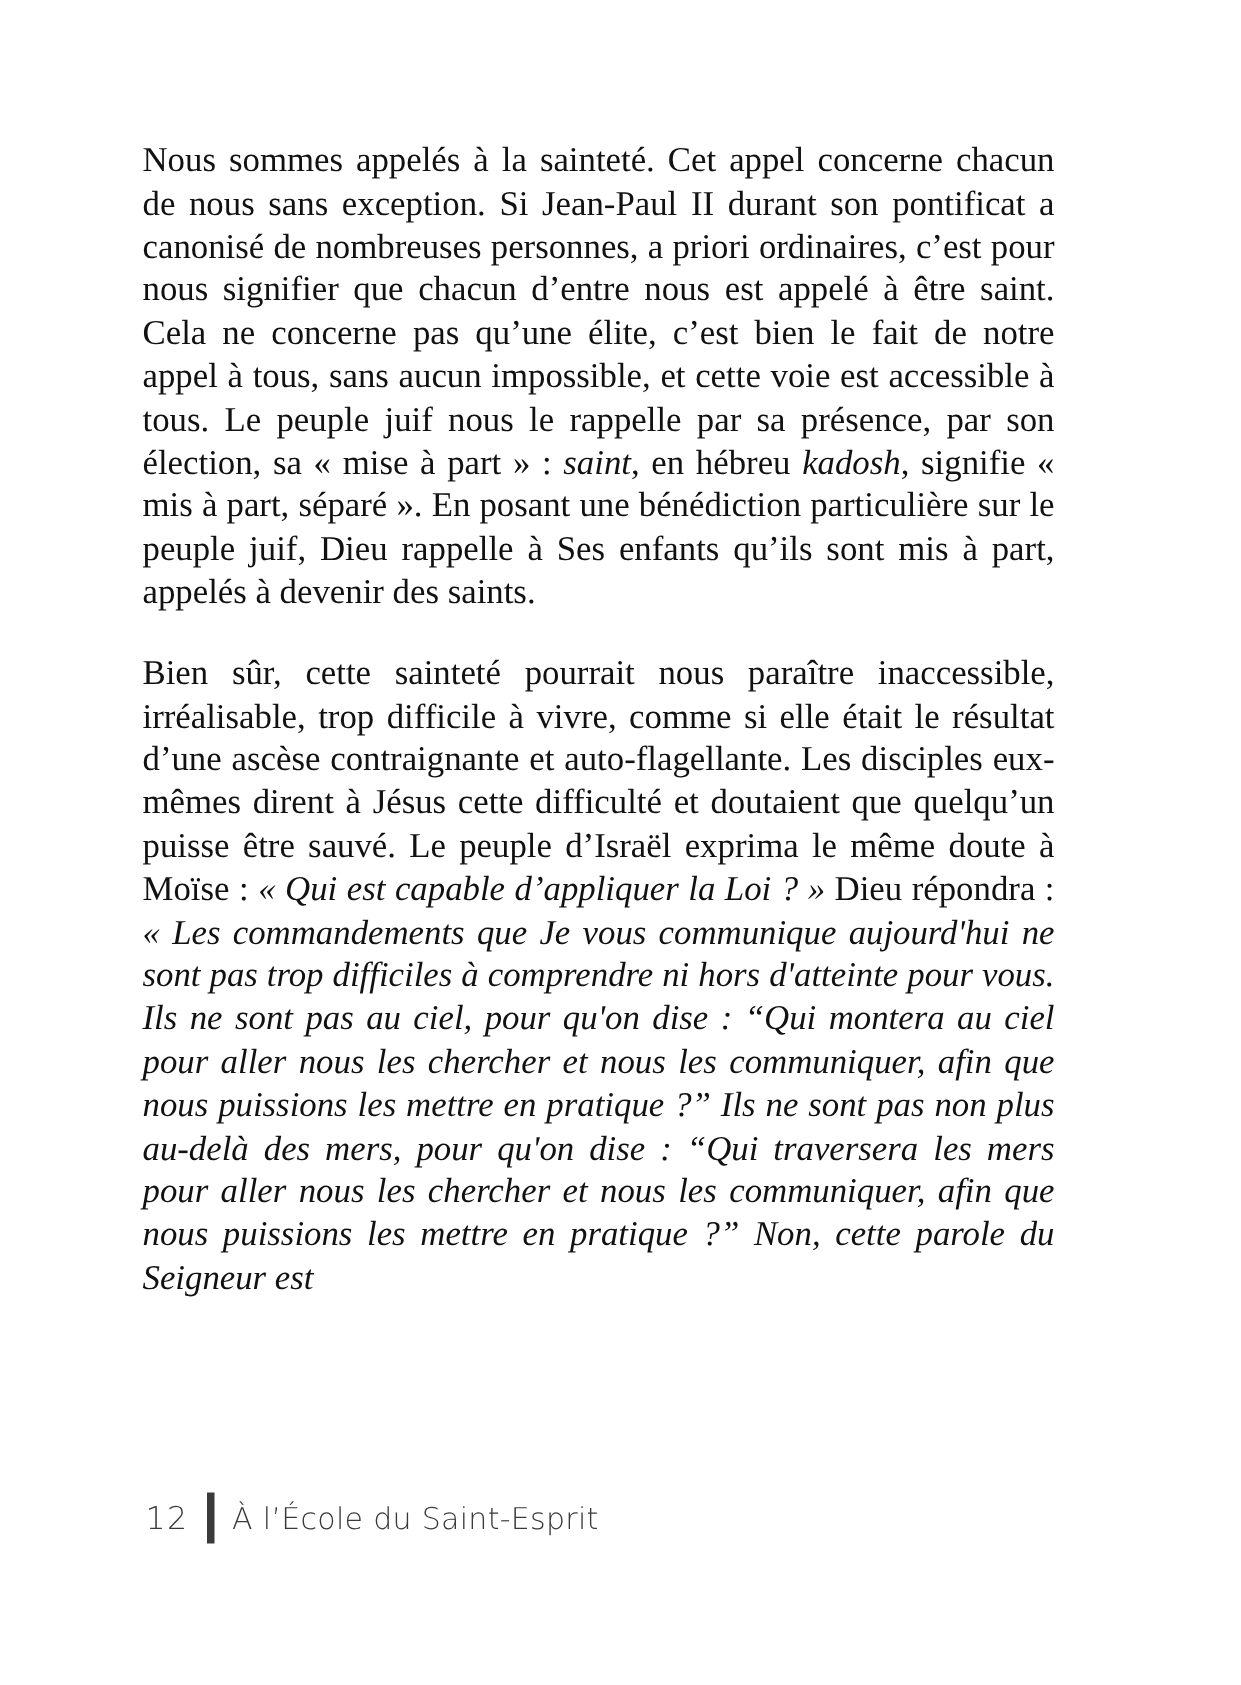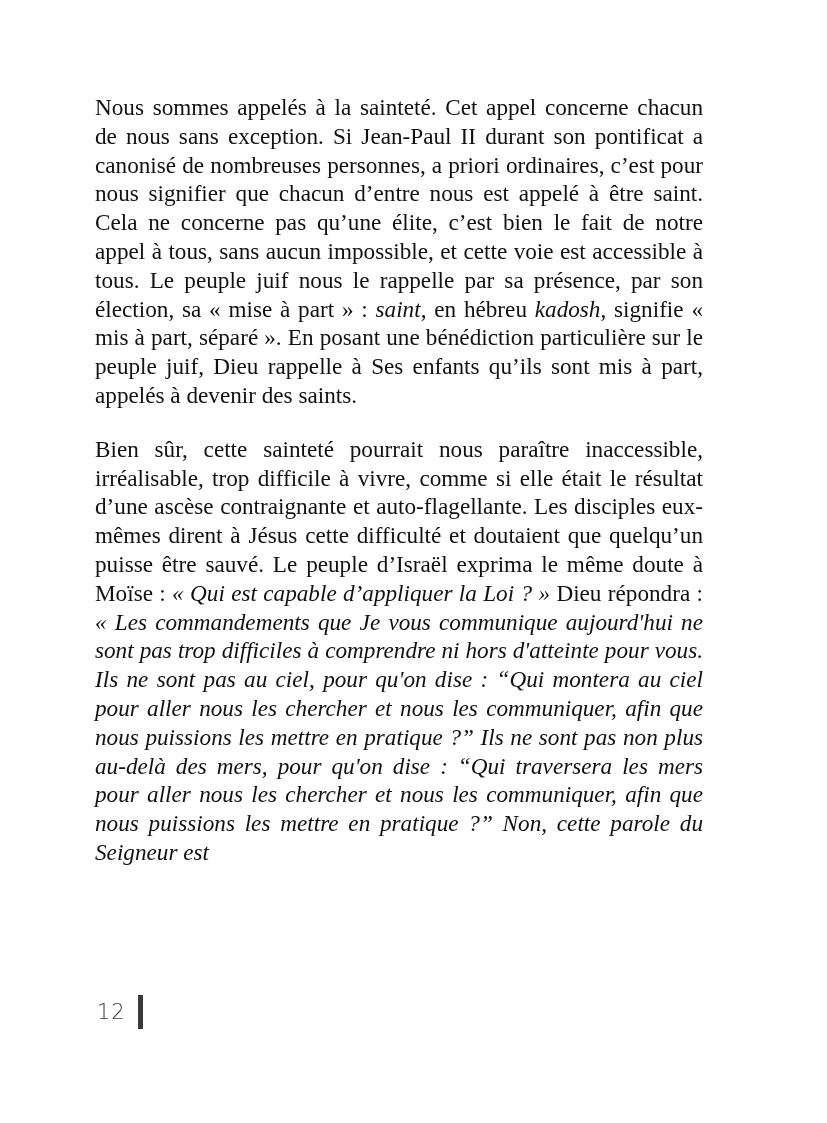--- a/index.html
+++ b/index.html
@@ -31,14 +31,15 @@
       <span>Nous sommes appelés à la sainteté. Cet appel concerne chacun de nous sans exception. Si Jean-Paul II durant son pontificat a canonisé de nombreuses personnes, a priori ordinaires, c’est pour nous signifier que chacun d’entre nous est appelé à être saint. Cela ne concerne pas qu’une élite, c’est bien le fait de notre appel à tous, sans aucun impossible, et cette voie est accessible à tous. Le peuple juif nous le rappelle par sa présence, par son élection, sa « mise à part » : </span><span class="it">saint</span><span>, en hébreu </span><span class="it">kadosh</span><span>, signifie « mis à part, séparé ». En posant une bénédiction particulière sur le peuple juif, Dieu rappelle à Ses enfants qu’ils sont mis à part, appelés à devenir des saints.</span>
     </p>
     <p class="para">
       <span>Bien sûr, cette sainteté pourrait nous paraître inaccessible, irréalisable, trop difficile à vivre, comme si elle était le résultat d’une ascèse contraignante et auto-flagellante. Les disciples eux-mêmes dirent à Jésus cette difficulté et doutaient que quelqu’un puisse être sauvé. Le peuple d’Israël exprima le même doute à Moïse : </span><span class="it">« Qui est capable d’appliquer la Loi ? »</span><span> Dieu répondra : </span><span class="it">« Les com­mandements que Je vous communique aujourd'hui ne sont pas trop difficiles à comprendre ni hors d'atteinte pour vous. Ils ne sont pas au ciel, pour qu'on dise : “Qui montera au ciel pour aller nous les chercher et nous les communiquer, afin que nous puissions les mettre en pratique ?” Ils ne sont pas non plus au-delà des mers, pour qu'on dise : “Qui traversera les mers pour aller nous les chercher et nous les communiquer, afin que nous puissions les mettre en pratique ?” Non, cette parole du Seigneur est</span>
     </p>
   </div>
 
   <div class="footer">
     <span class="page-number">12</span>
     <span class="footer-bar"></span>
+    <span class="book-title">À l’École du Saint-Esprit</span>
   </div>
 </div>
 
 </body></html>

